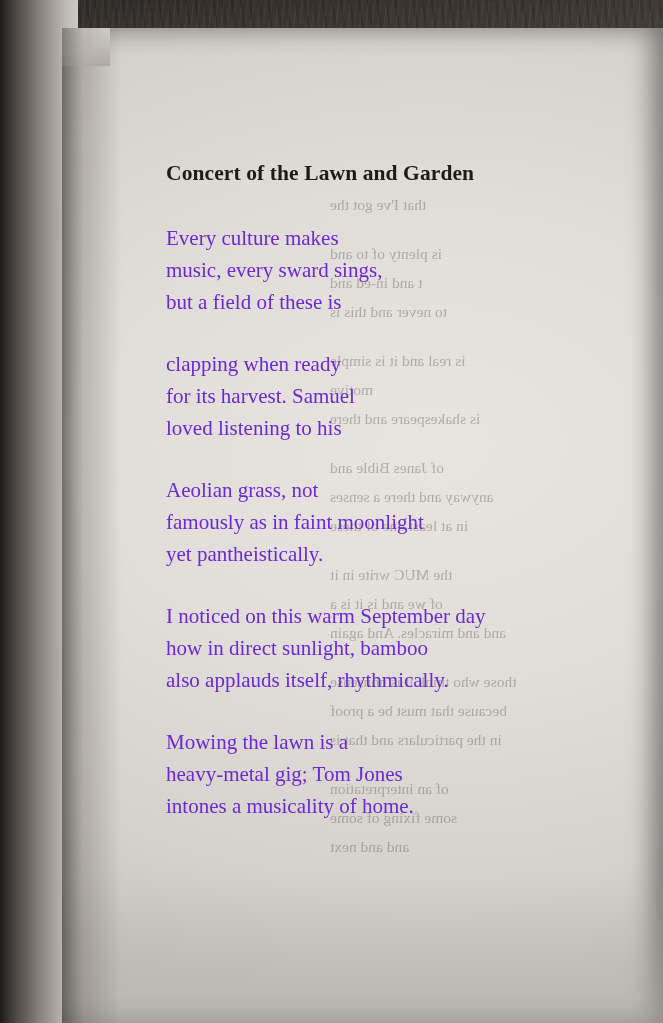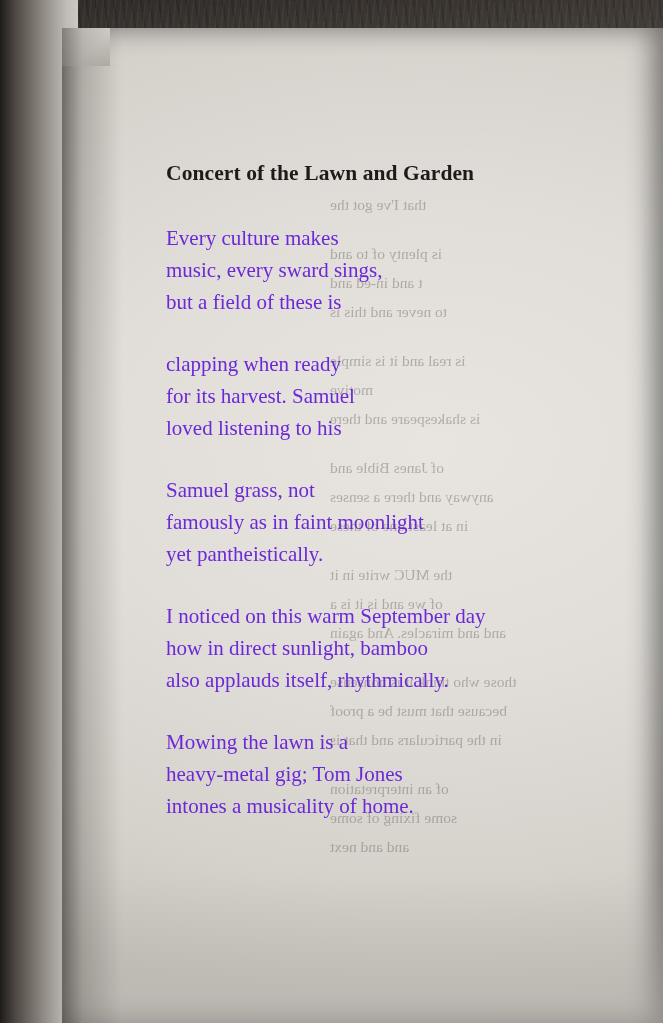--- a/index.html
+++ b/index.html
@@ -202,21 +202,21 @@
           <div class="line">Every culture makes</div>
           <div class="line">music, every sward sings,</div>
           <div class="line">but a field of these is</div>
         </div>
         <div class="stanza">
           <div class="line">clapping when ready</div>
           <div class="line">for its harvest. Samuel</div>
           <div class="line">loved listening to his</div>
         </div>
         <div class="stanza">
-          <div class="line">Samuel grass, not</div>
+          <div class="line">Aeolian grass, not</div>
           <div class="line">famously as in <span class="ital">faint moonlight</span></div>
           <div class="line">yet pantheistically.</div>
         </div>
         <div class="stanza">
           <div class="line">I noticed on this warm September day</div>
           <div class="line">how in direct sunlight, bamboo</div>
           <div class="line">also applauds itself, rhythmically.</div>
         </div>
         <div class="stanza">
           <div class="line">Mowing the lawn is a</div>

